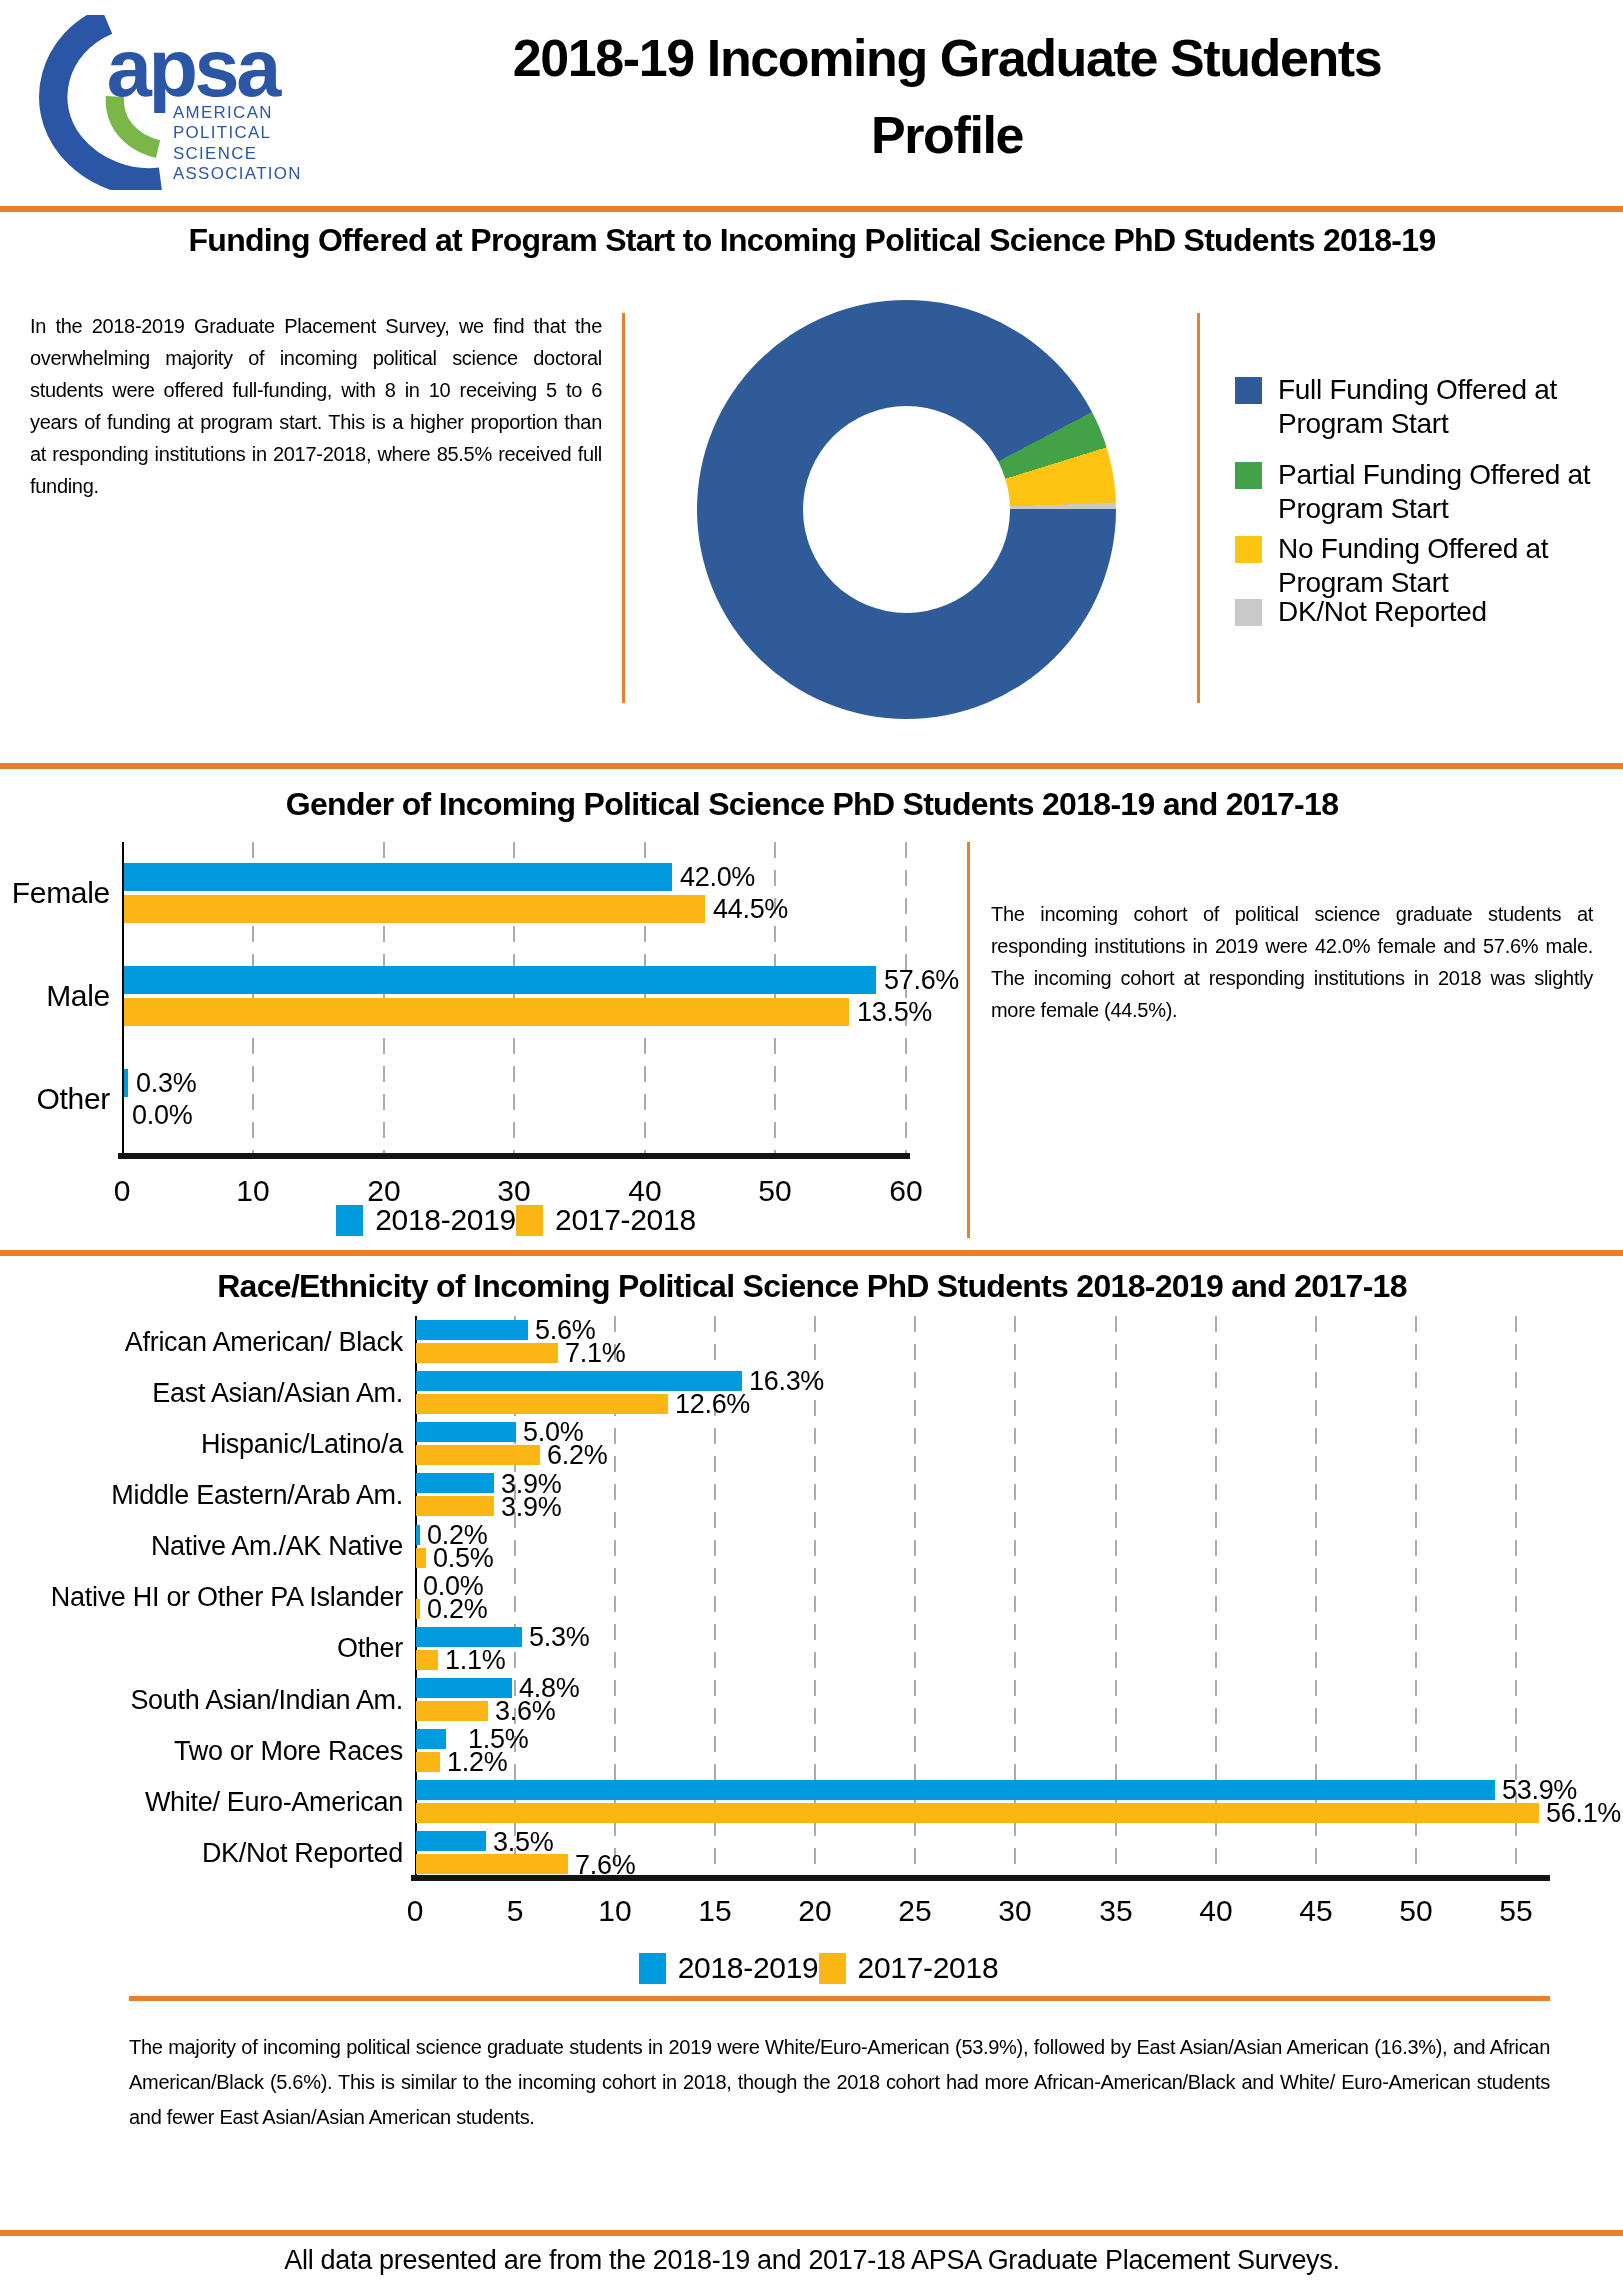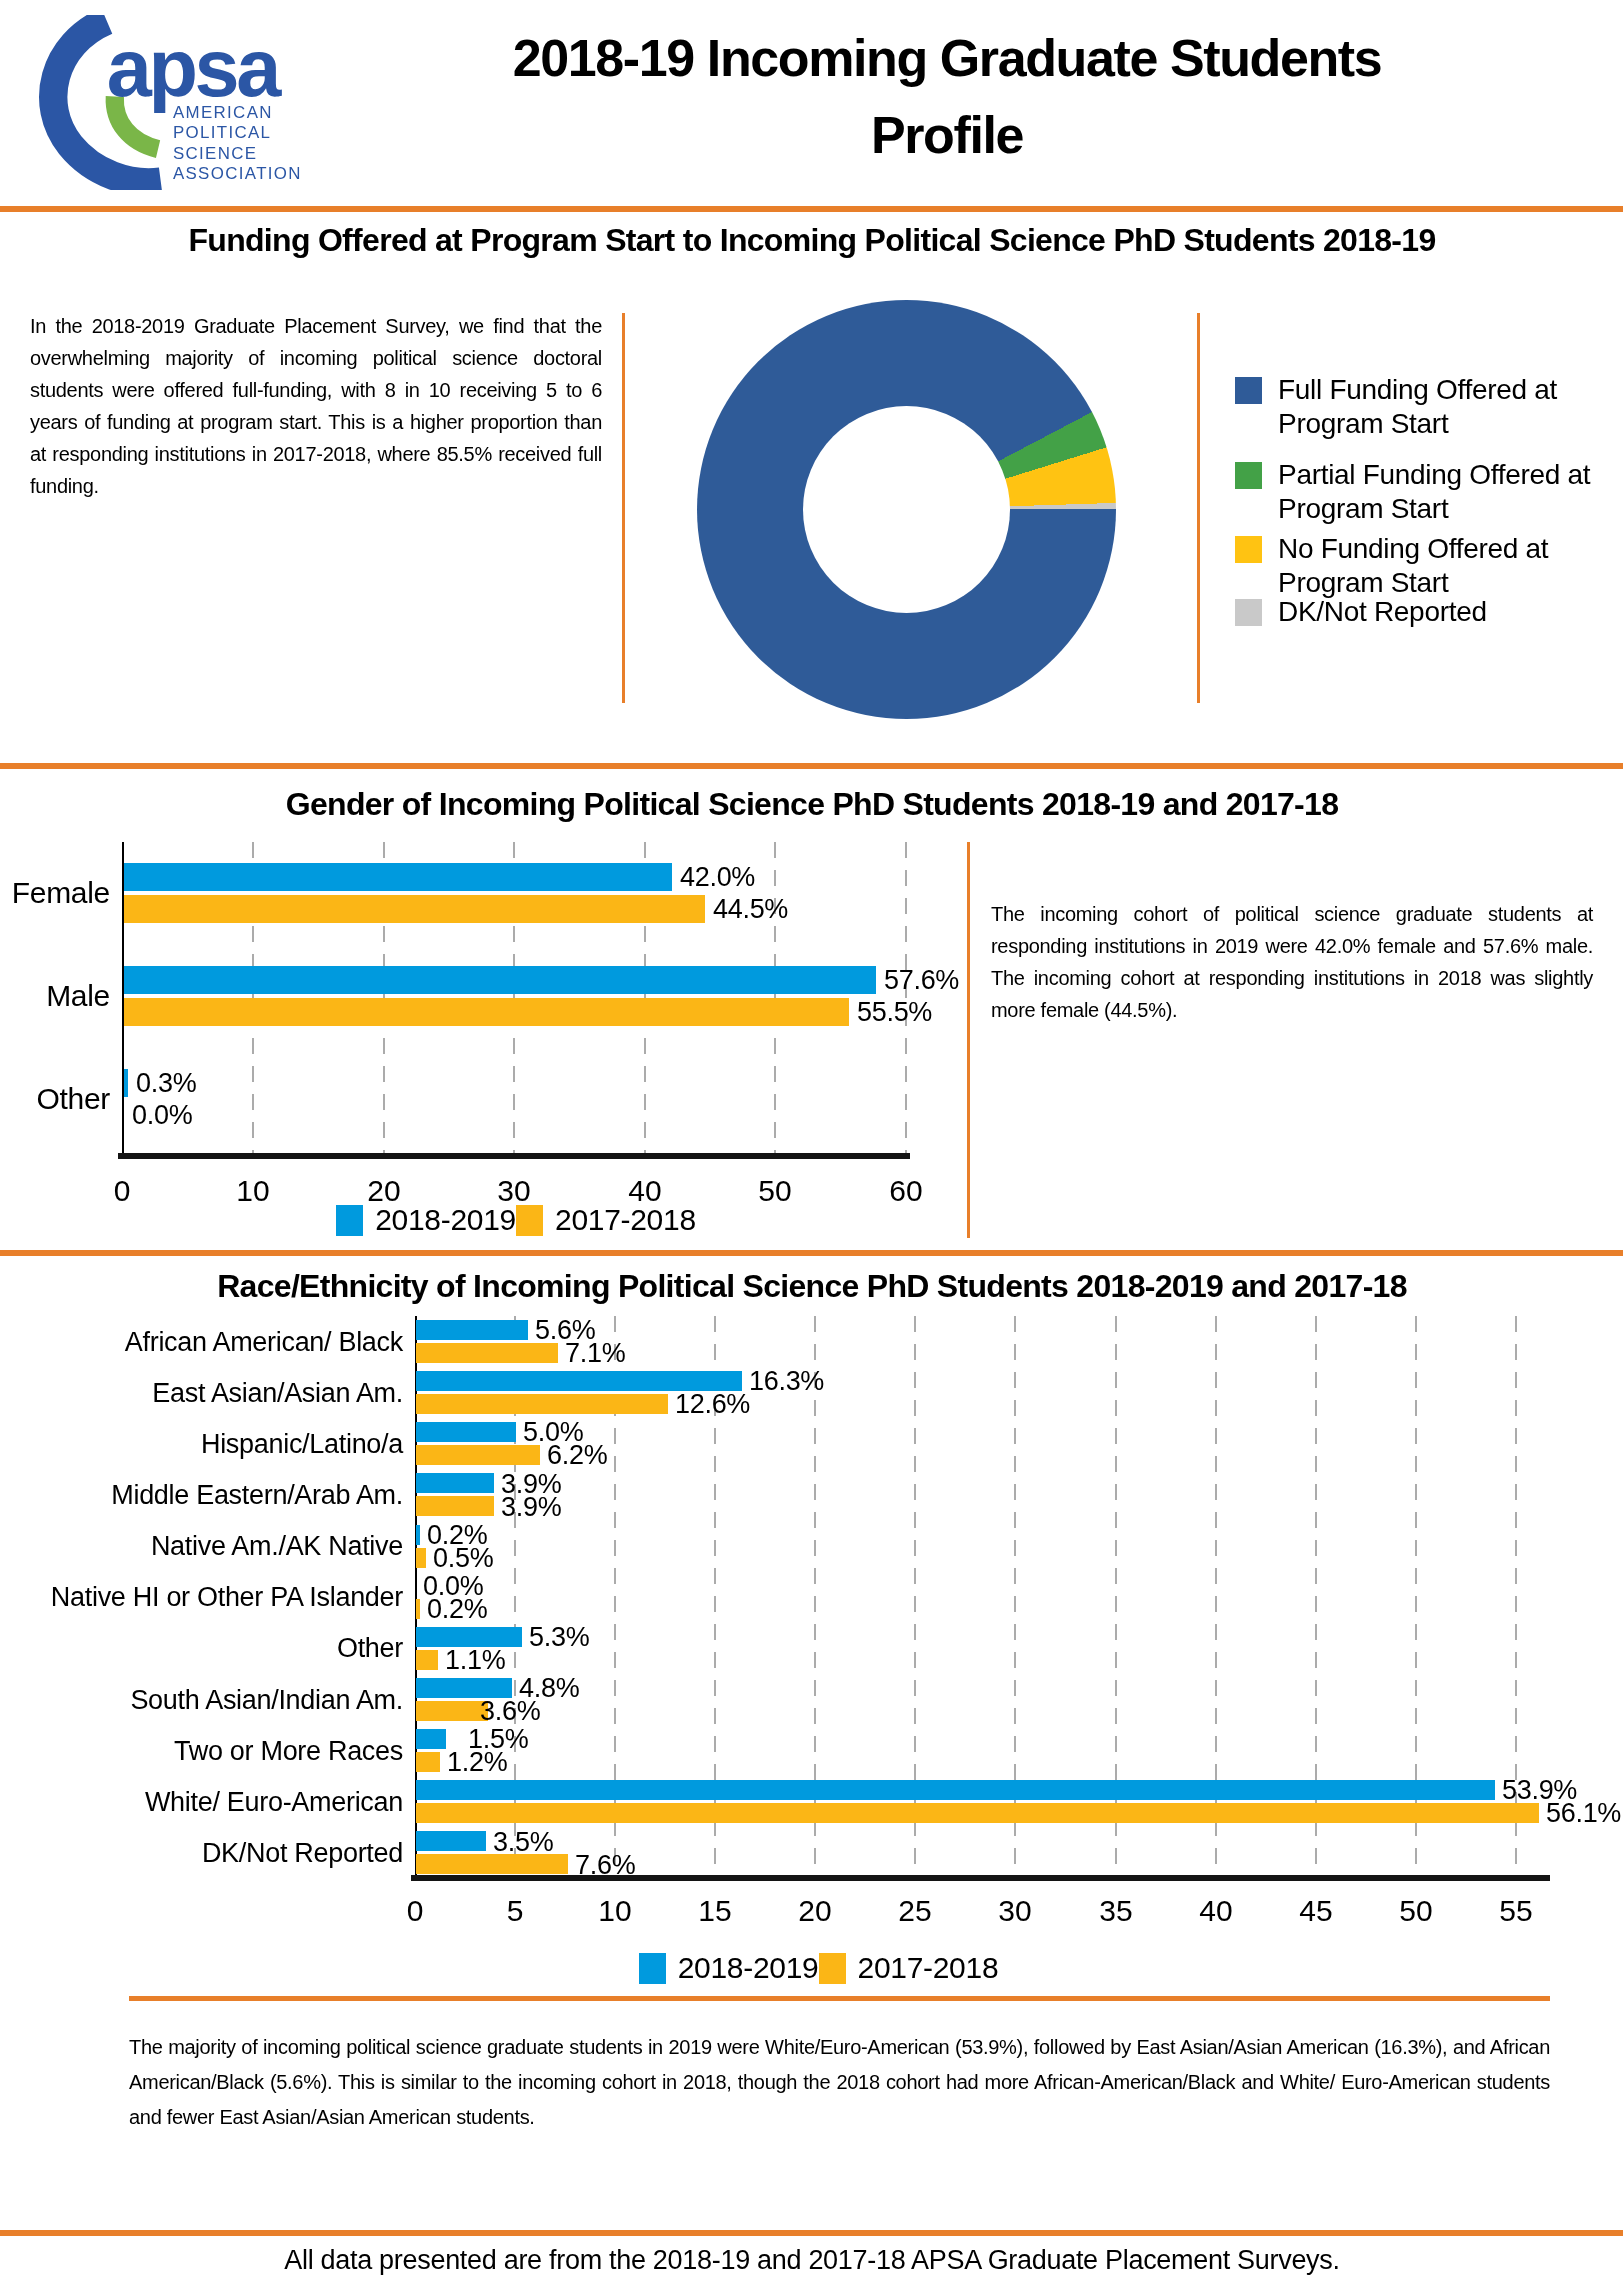--- a/index.html
+++ b/index.html
@@ -116,21 +116,21 @@
       <div class="xaxis" style="left: 118px; top: 1153px; width: 792px;"></div>
       <div class="cat-label cat-g" style="left: 0px; width: 110px; top: 893px;">Female</div>
       <div class="bar" style="left: 124px; top: 863px; width: 548px; height: 28px; background: rgb(0, 154, 222);"></div>
       <div class="val-label" style="left: 680px; top: 877px;">42.0%</div>
       <div class="bar" style="left: 124px; top: 895px; width: 581px; height: 28px; background: rgb(251, 182, 22);"></div>
       <div class="val-label" style="left: 713px; top: 909px;">44.5%</div>
       <div class="cat-label cat-g" style="left: 0px; width: 110px; top: 996px;">Male</div>
       <div class="bar" style="left: 124px; top: 966px; width: 752px; height: 28px; background: rgb(0, 154, 222);"></div>
       <div class="val-label" style="left: 884px; top: 980px;">57.6%</div>
       <div class="bar" style="left: 124px; top: 998px; width: 725px; height: 28px; background: rgb(251, 182, 22);"></div>
-      <div class="val-label" style="left: 857px; top: 1012px;">55.5%</div>
+      <div class="val-label" style="left: 857px; top: 1012px;">13.5%</div>
       <div class="cat-label cat-g" style="left: 0px; width: 110px; top: 1099px;">Other</div>
       <div class="bar" style="left: 124px; top: 1069px; width: 3.9px; height: 28px; background: rgb(0, 154, 222);"></div>
       <div class="val-label" style="left: 136px; top: 1083px;">0.3%</div>
       <div class="val-label" style="left: 132px; top: 1115px;">0.0%</div>
     </div>
   <div class="chart-legend" style="left:122px;top:1203px;width:788px;">
     <div class="item">
       <div class="sw" style="background: rgb(0, 154, 222);"></div>
       <span>2018-2019</span>
     </div>
@@ -202,21 +202,21 @@
       <div class="val-label" style="left: 427px; top: 1609px;">0.2%</div>
       <div class="cat-label cat-r" style="left: 0px; width: 403px; top: 1648px;">Other</div>
       <div class="bar" style="left: 416px; top: 1627px; width: 106px; height: 20px; background: rgb(0, 154, 222);"></div>
       <div class="val-label" style="left: 529px; top: 1637px;">5.3%</div>
       <div class="bar" style="left: 416px; top: 1650px; width: 22px; height: 20px; background: rgb(251, 182, 22);"></div>
       <div class="val-label" style="left: 445px; top: 1660px;">1.1%</div>
       <div class="cat-label cat-r" style="left: 0px; width: 403px; top: 1700px;">South Asian/Indian Am.</div>
       <div class="bar" style="left: 416px; top: 1678px; width: 96px; height: 20px; background: rgb(0, 154, 222);"></div>
       <div class="val-label" style="left: 519px; top: 1688px;">4.8%</div>
       <div class="bar" style="left: 416px; top: 1701px; width: 72px; height: 20px; background: rgb(251, 182, 22);"></div>
-      <div class="val-label" style="left: 480px; top: 1711px;">3.6%</div>
+      <div class="val-label" style="left: 495px; top: 1711px;">3.6%</div>
       <div class="cat-label cat-r" style="left: 0px; width: 403px; top: 1751px;">Two or More Races</div>
       <div class="bar" style="left: 416px; top: 1729px; width: 30px; height: 20px; background: rgb(0, 154, 222);"></div>
       <div class="val-label" style="left: 468px; top: 1739px;">1.5%</div>
       <div class="bar" style="left: 416px; top: 1752px; width: 24px; height: 20px; background: rgb(251, 182, 22);"></div>
       <div class="val-label" style="left: 447px; top: 1762px;">1.2%</div>
       <div class="cat-label cat-r" style="left: 0px; width: 403px; top: 1802px;">White/ Euro-American</div>
       <div class="bar" style="left: 416px; top: 1780px; width: 1079px; height: 20px; background: rgb(0, 154, 222);"></div>
       <div class="val-label" style="left: 1502px; top: 1790px;">53.9%</div>
       <div class="bar" style="left: 416px; top: 1803px; width: 1123px; height: 20px; background: rgb(251, 182, 22);"></div>
       <div class="val-label" style="left: 1546px; top: 1813px;">56.1%</div>

